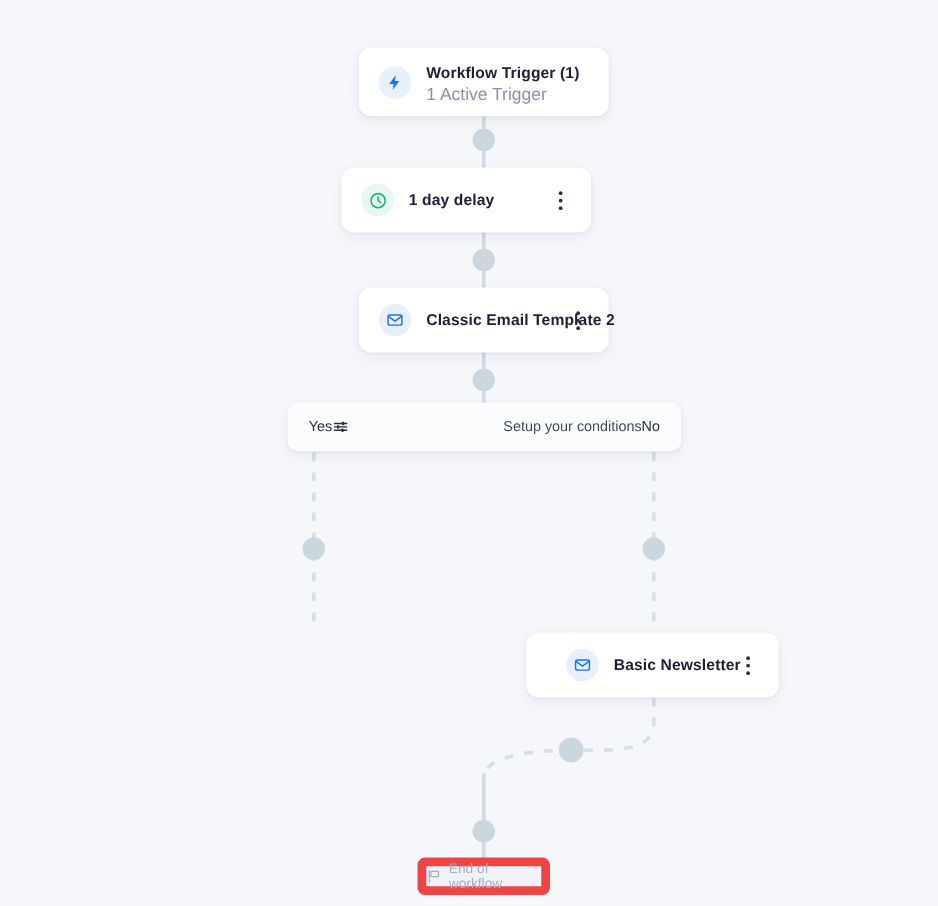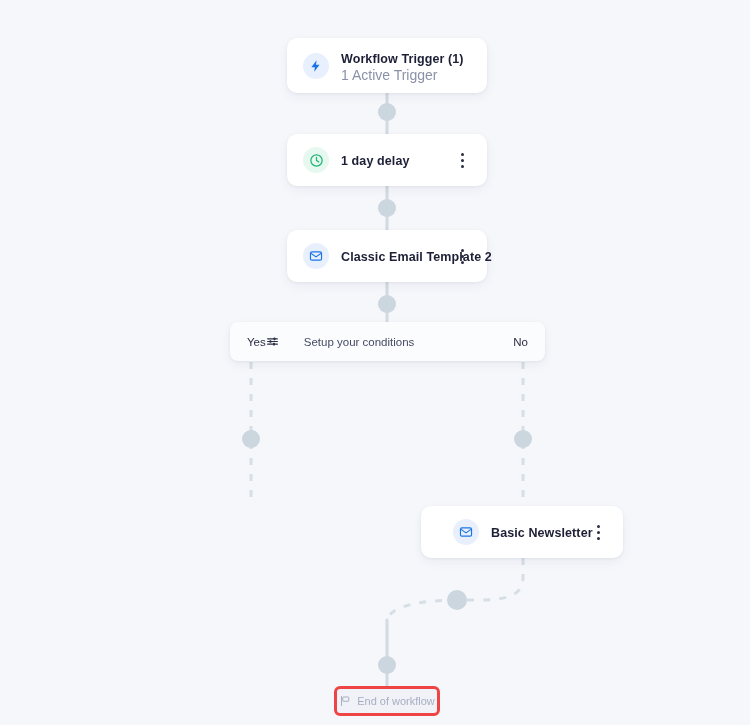--- a/index.html
+++ b/index.html
@@ -83,21 +83,21 @@
   .kebab i {
     display: block;
     width: 3px;
     height: 3px;
     border-radius: 50%;
     background: #2a2e43;
   }
 
   
   #node-trigger   { left: 287px; top: 38px;  width: 200px; height: 55px; }
-  #node-delay     { left: 287px; top: 134px; width: 200px; height: 52px; }
+  #node-delay     { left: 273px; top: 134px; width: 200px; height: 52px; }
   #node-email     { left: 287px; top: 230px; width: 200px; height: 52px; }
   #node-endpath   { left: 150px; top: 506px; width: 202px; height: 52px; }
   #node-newsletter{ left: 421px; top: 506px; width: 202px; height: 52px; padding-left: 32px; }
 
   
   #node-conditions {
     position: absolute;
     left: 230px; top: 322px;
     width: 315px; height: 39px;
     background: #fbfcfe;
@@ -112,36 +112,36 @@
     font-size: 11.5px;
     color: #2a2e43;
     flex: 0 0 auto;
     cursor: pointer;
     text-align: center;
   }
   .cond-center {
     flex: 1 1 auto;
     display: flex;
     align-items: center;
-    justify-content: flex-start;
-    gap: 25px;
+    justify-content: space-between;
+    gap: 7px;
     cursor: pointer;
   }
   .cond-label {
     font-size: 11.5px;
     color: #454a63;
   }
 
   
   #node-endflow {
     position: absolute;
     left: 334px; top: 686px;
     width: 106px; height: 30px;
     background: #f0f2f7;
-    border: 3px solid #ef4444;
+    border: 7px solid #ef4444;
     border-radius: 6px;
     display: flex;
     align-items: center;
     justify-content: center;
     gap: 6px;
   }
   .endflow-label {
     font-size: 11px;
     color: #a8aec2;
   }

